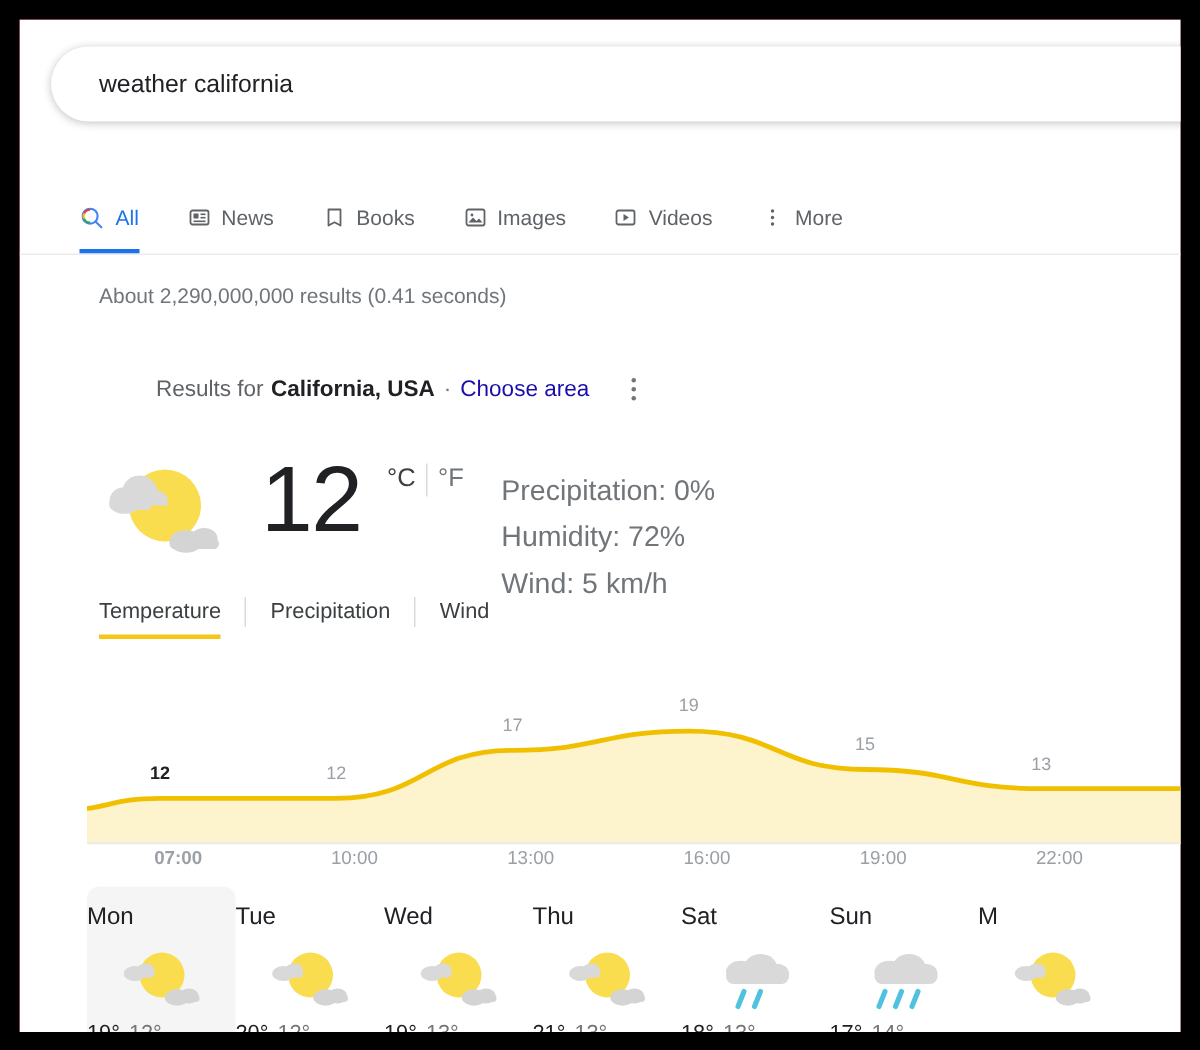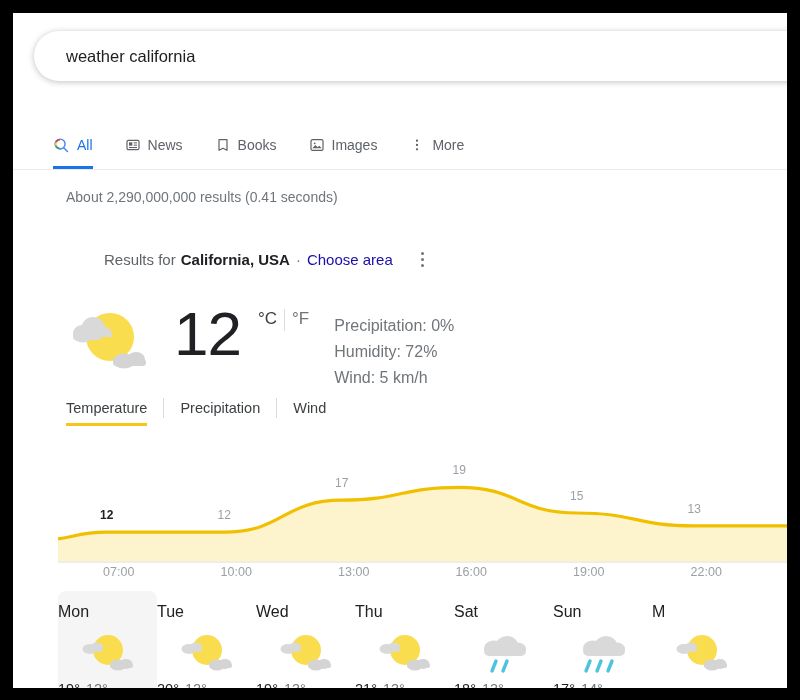--- a/index.html
+++ b/index.html
@@ -135,21 +135,21 @@
     margin-left: 10px;
     margin-top: 10px;
     font-size: 17px;
   }
   .wx-units .u { color: #70757a; cursor: pointer; padding: 0 7px; }
   .wx-units .u.active { color: #3c4043; }
   .wx-units .usep { width: 1px; height: 22px; background: #dadce0; }
   .wx-stats {
     margin-left: 18px;
     margin-top: 14px;
-    font-size: 16px;
+    font-size: 19px;
     color: #70757a;
     line-height: 1.62;
   }
 
   
   .subtabs {
     position: absolute;
     left: 53px; top: 385px;
     display: flex;
     align-items: center;
@@ -259,20 +259,29 @@
     </div>
     <div class="tab">
       <span class="ticon">
         <svg width="16" height="16" viewBox="0 0 24 24">
           <rect x="3" y="4" width="18" height="16" rx="2" fill="none" stroke="#5f6368" stroke-width="1.8"></rect>
           <circle cx="8.5" cy="9.5" r="1.4" fill="#5f6368"></circle>
           <path d="M5 17l4.5-5 3.5 3.5 2.5-2.5 3.5 4z" fill="#5f6368"></path>
         </svg>
       </span>
       <span>Images</span>
+    </div>
+    <div class="tab">
+      <span class="ticon">
+        <svg width="16" height="16" viewBox="0 0 24 24">
+          <rect x="3" y="5" width="18" height="14" rx="2" fill="none" stroke="#5f6368" stroke-width="1.8"></rect>
+          <path d="M10 8.5l5.5 3.5L10 15.5z" fill="#5f6368"></path>
+        </svg>
+      </span>
+      <span>Videos</span>
     </div>
     <div class="tab">
       <span class="ticon">
         <svg width="16" height="16" viewBox="0 0 24 24">
           <circle cx="12" cy="5.5" r="1.7" fill="#5f6368"></circle>
           <circle cx="12" cy="12" r="1.7" fill="#5f6368"></circle>
           <circle cx="12" cy="18.5" r="1.7" fill="#5f6368"></circle>
         </svg>
       </span>
       <span>More</span>
@@ -344,21 +353,21 @@
     <div class="chart-labels" id="chart-labels">
           <div class="clabel cur" style="left: 48.75px; top: 45.2px;">12</div>
           <div class="clabel" style="left: 166.25px; top: 45.2px;">12</div>
           <div class="clabel" style="left: 283.75px; top: 13.2px;">17</div>
           <div class="clabel" style="left: 401.25px; top: 0.4px;">19</div>
           <div class="clabel" style="left: 518.75px; top: 26px;">15</div>
           <div class="clabel" style="left: 636.25px; top: 38.8px;">13</div>
         </div>
   </div>
   <div class="xaxis" id="xaxis">
-        <div class="xtick" style="left: 60.75px;">07:00</div>
+        <div class="xtick" style="left: 60.75px; font-weight: bold;">07:00</div>
         <div class="xtick" style="left: 178.25px;">10:00</div>
         <div class="xtick" style="left: 295.75px;">13:00</div>
         <div class="xtick" style="left: 413.25px;">16:00</div>
         <div class="xtick" style="left: 530.75px;">19:00</div>
         <div class="xtick" style="left: 648.25px;">22:00</div>
       </div>
 
   <div class="days" id="days">
         <div class="day selected">
           <div class="dname">Mon</div>

